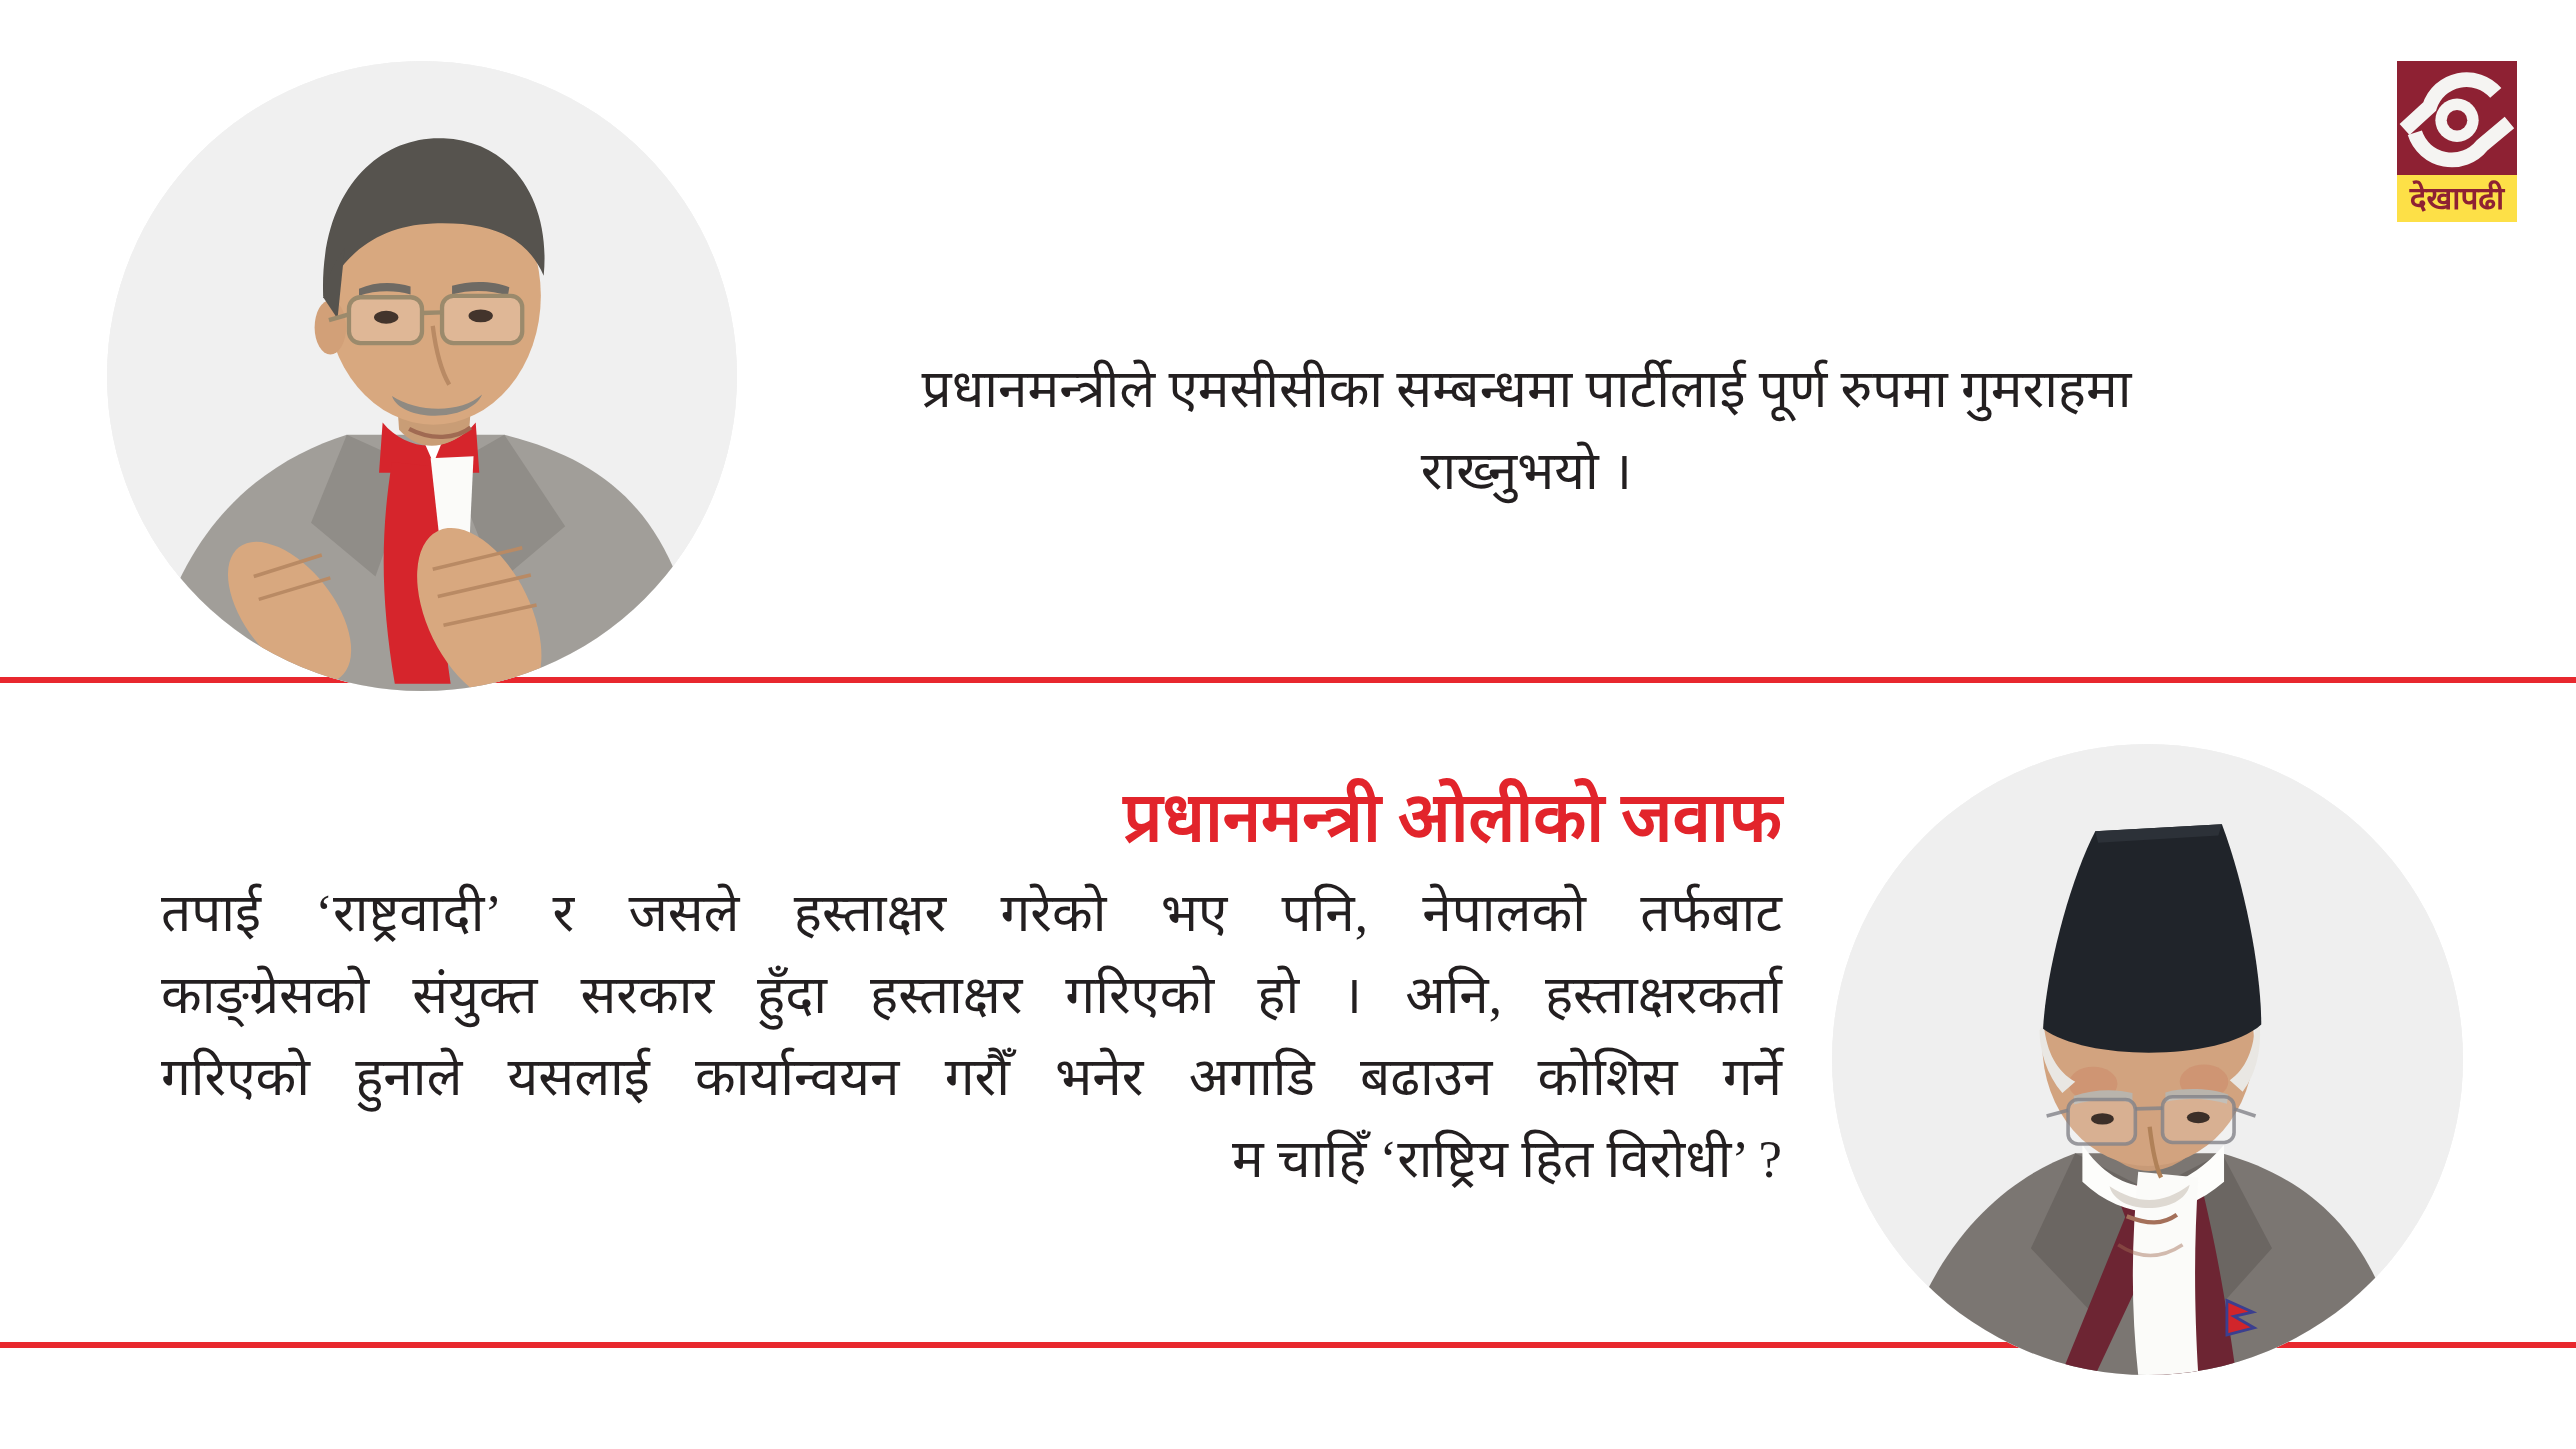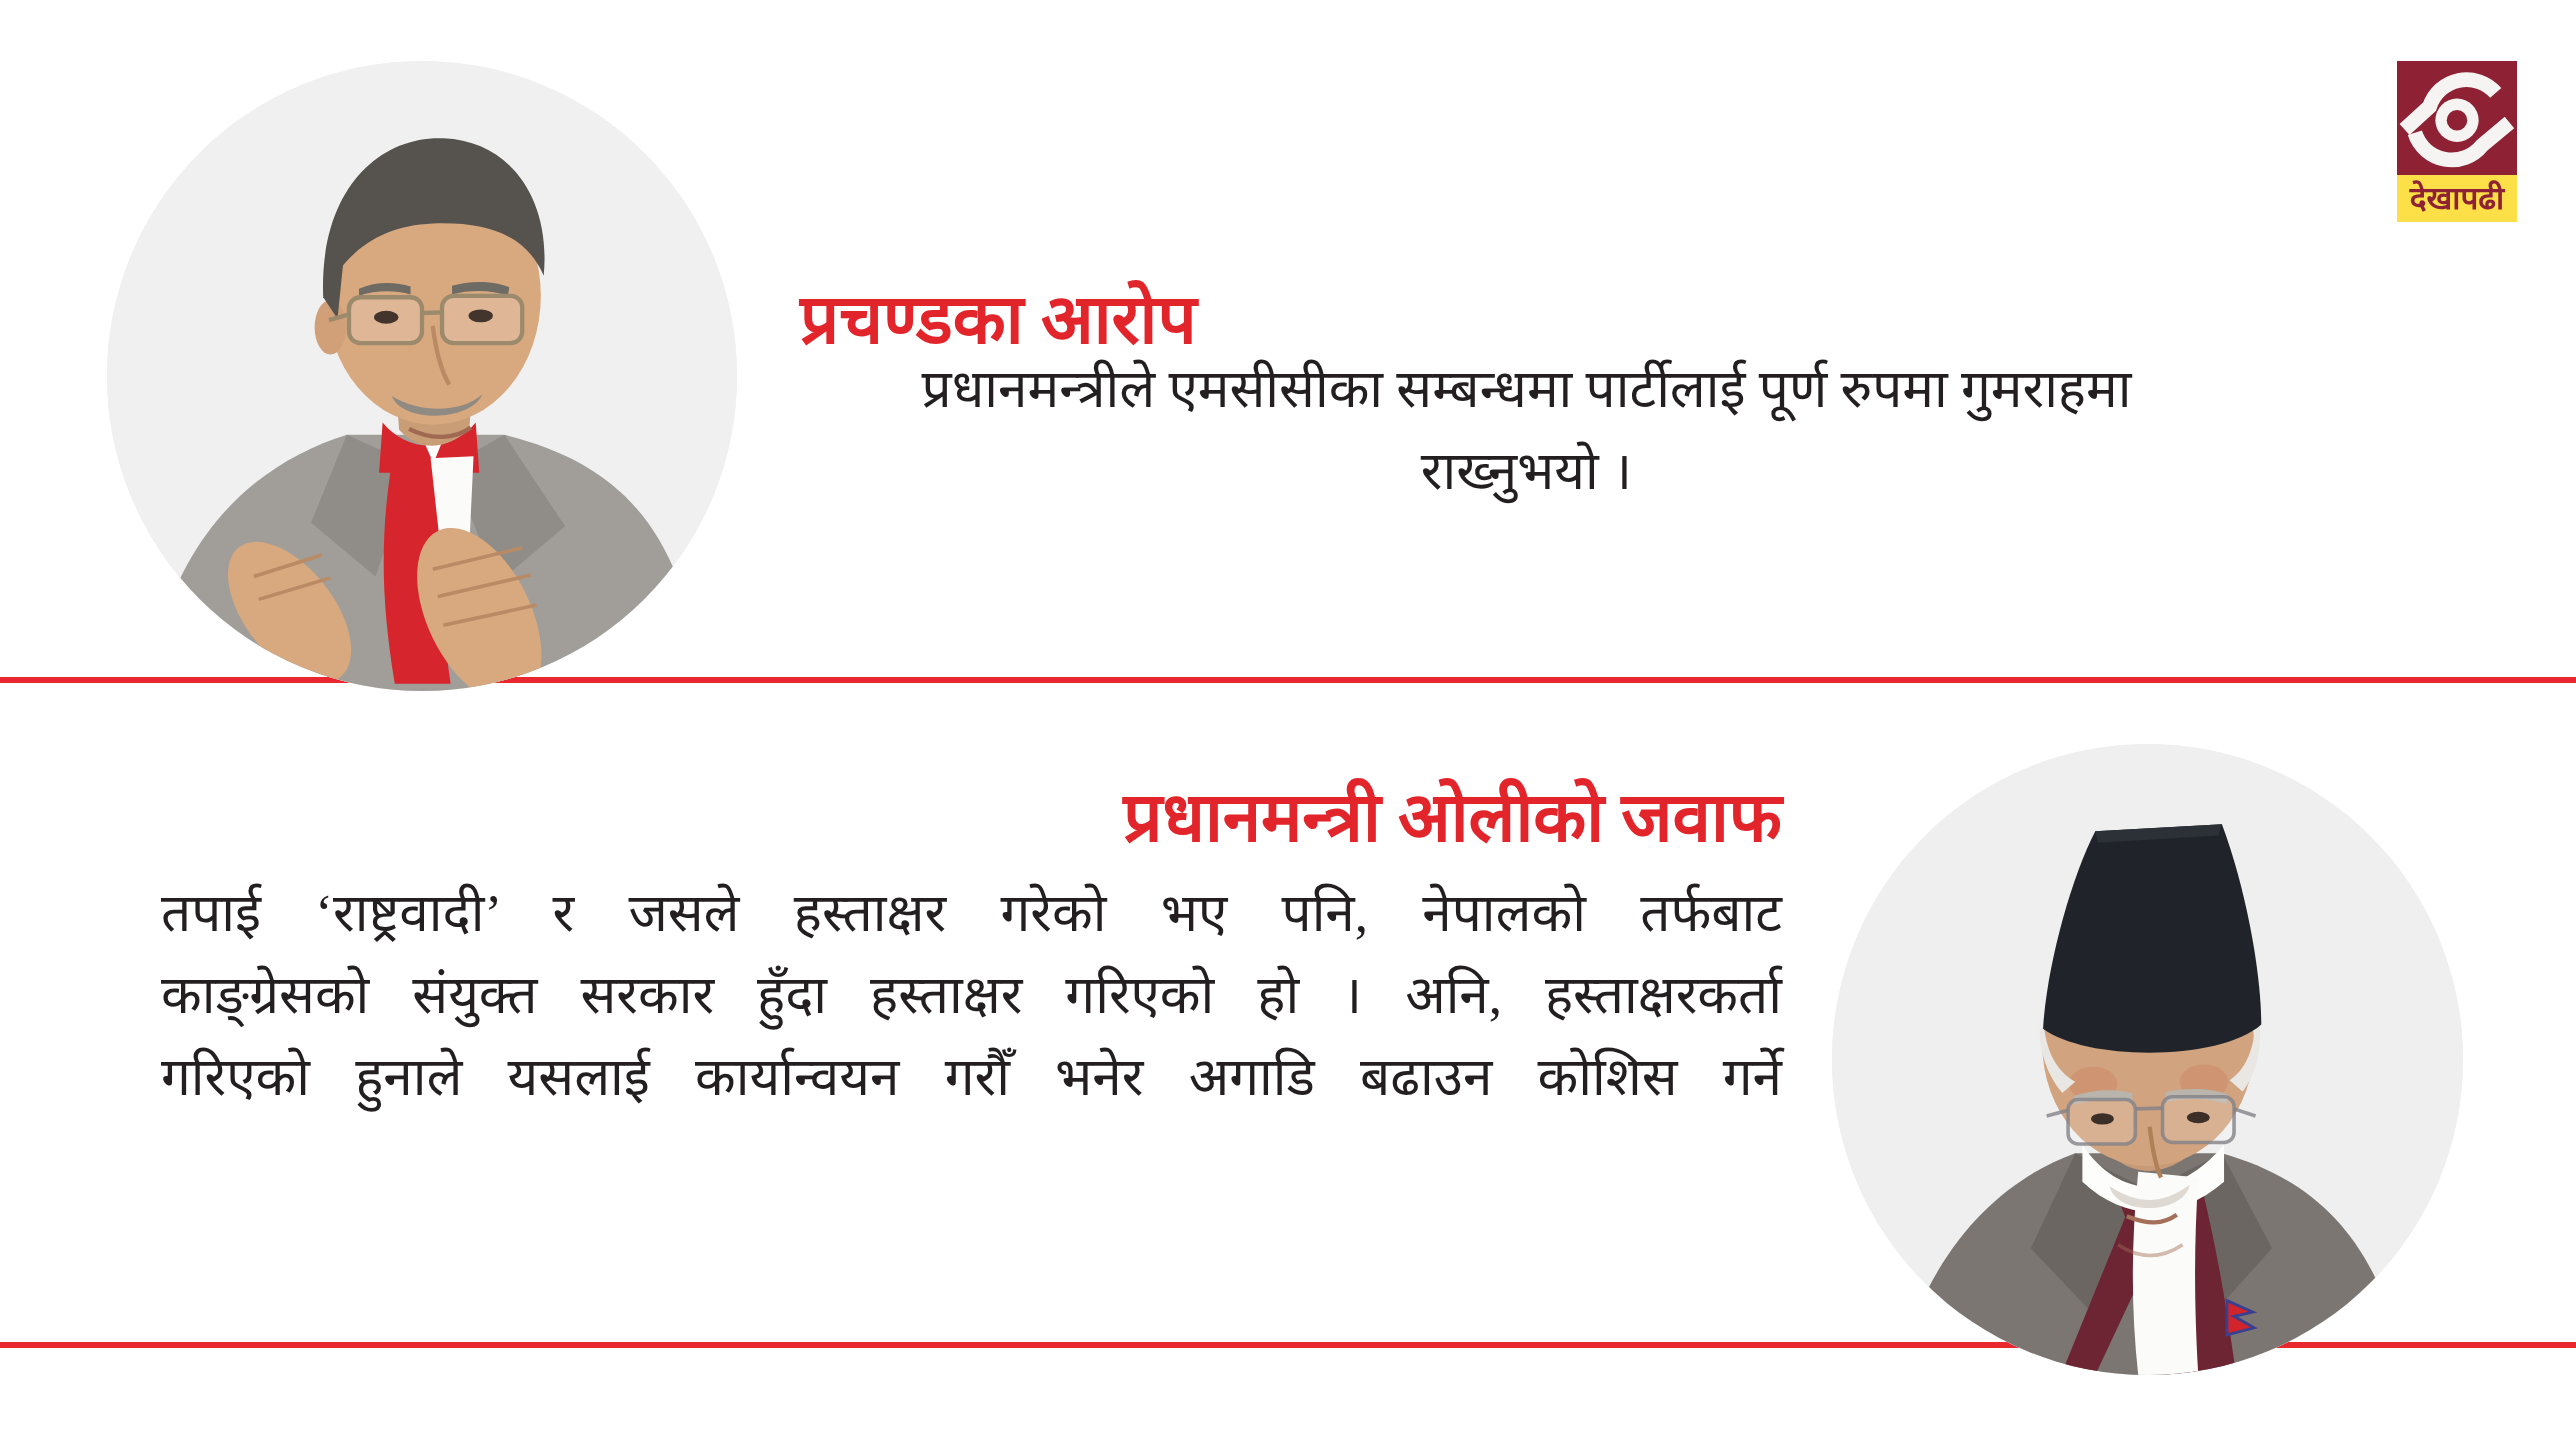--- a/index.html
+++ b/index.html
@@ -200,31 +200,31 @@
 
       <path d="M444,535 C448,568 452,590 460,606" fill="none" stroke="#b08158" stroke-width="6"></path>
 
       <path d="M388,618 C428,644 462,644 500,616 C492,658 398,660 388,618 Z" fill="#ded9d2"></path>
 
       <path d="M412,660 C442,672 462,672 482,658" fill="none" stroke="#a4705a" stroke-width="6"></path>
       <path d="M400,700 C430,720 460,720 490,700" fill="none" stroke="rgba(160,106,82,0.45)" stroke-width="5"></path>
     </svg>
   </div>
 
-  <div class="heading accusation">प्रचण्डका आरोप</div>
   <div class="bodytext accusation">
     <span class="tline">प्रधानमन्त्रीले एमसीसीका सम्बन्धमा पार्टीलाई पूर्ण रुपमा गुमराहमा</span>
     <span class="tline">राख्नुभयो ।</span>
   </div>
 
   <div class="heading answer">प्रधानमन्त्री ओलीको जवाफ</div>
   <div class="bodytext answer">
     <span class="tline justify">तपाई ‘राष्ट्रवादी’ र जसले हस्ताक्षर गरेको भए पनि, नेपालको तर्फबाट</span>
     <span class="tline justify">काङ्ग्रेसको संयुक्त सरकार हुँदा हस्ताक्षर गरिएको हो । अनि, हस्ताक्षरकर्ता</span>
     <span class="tline justify">गरिएको हुनाले यसलाई कार्यान्वयन गरौँ भनेर अगाडि बढाउन कोशिस गर्ने</span>
+    <span class="tline right">म चाहिँ ‘राष्ट्रिय हित विरोधी’ ?</span>
   </div>
 
   <div class="logo">
     <div class="logo-square">
       <svg viewBox="0 0 100 100">
         <rect x="0" y="0" width="100" height="100" fill="#8e2133"></rect>
         <g stroke="#f5f4f2" stroke-width="13" fill="none">
           <path d="M4,60 L26,40 A34,34 0 0 1 84,28"></path>
           <path d="M13,63 A34,34 0 0 0 72,74 L96,54"></path>
         </g>

